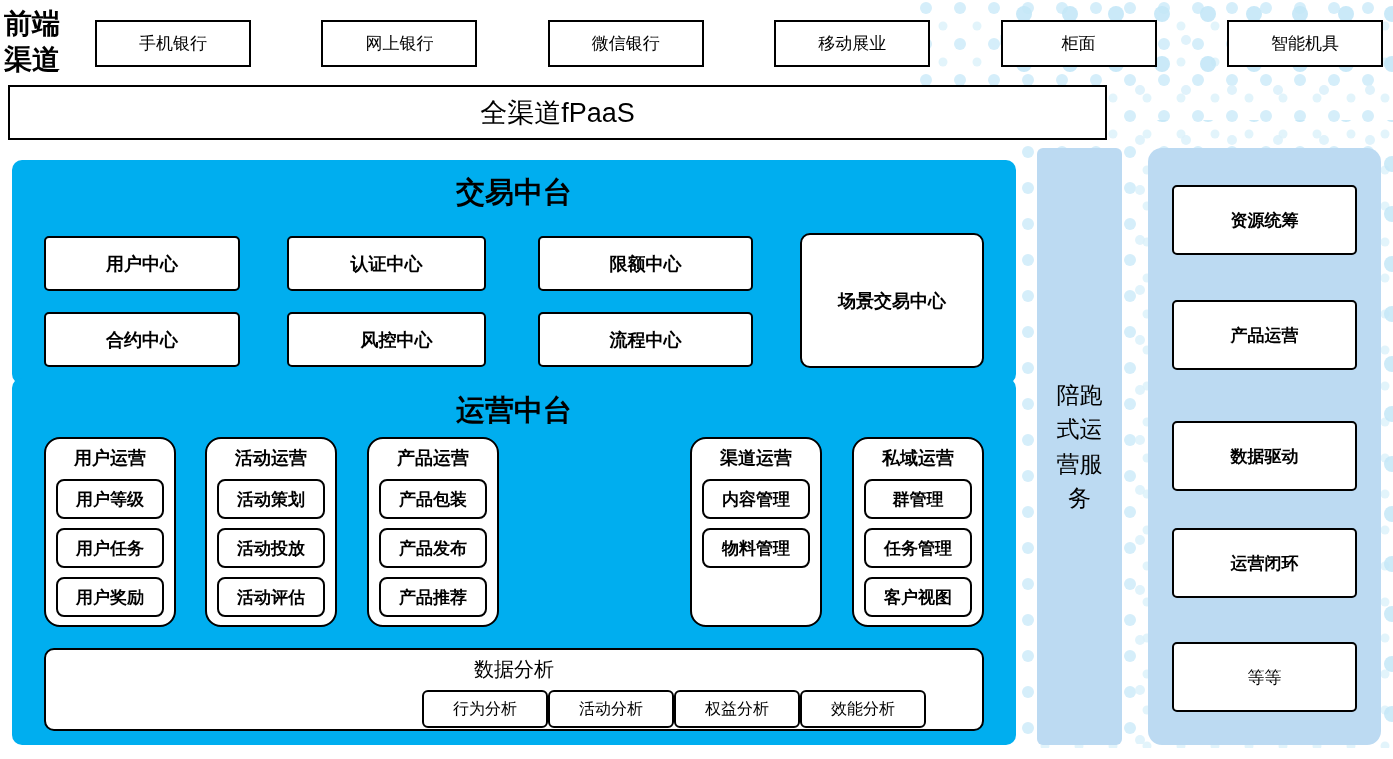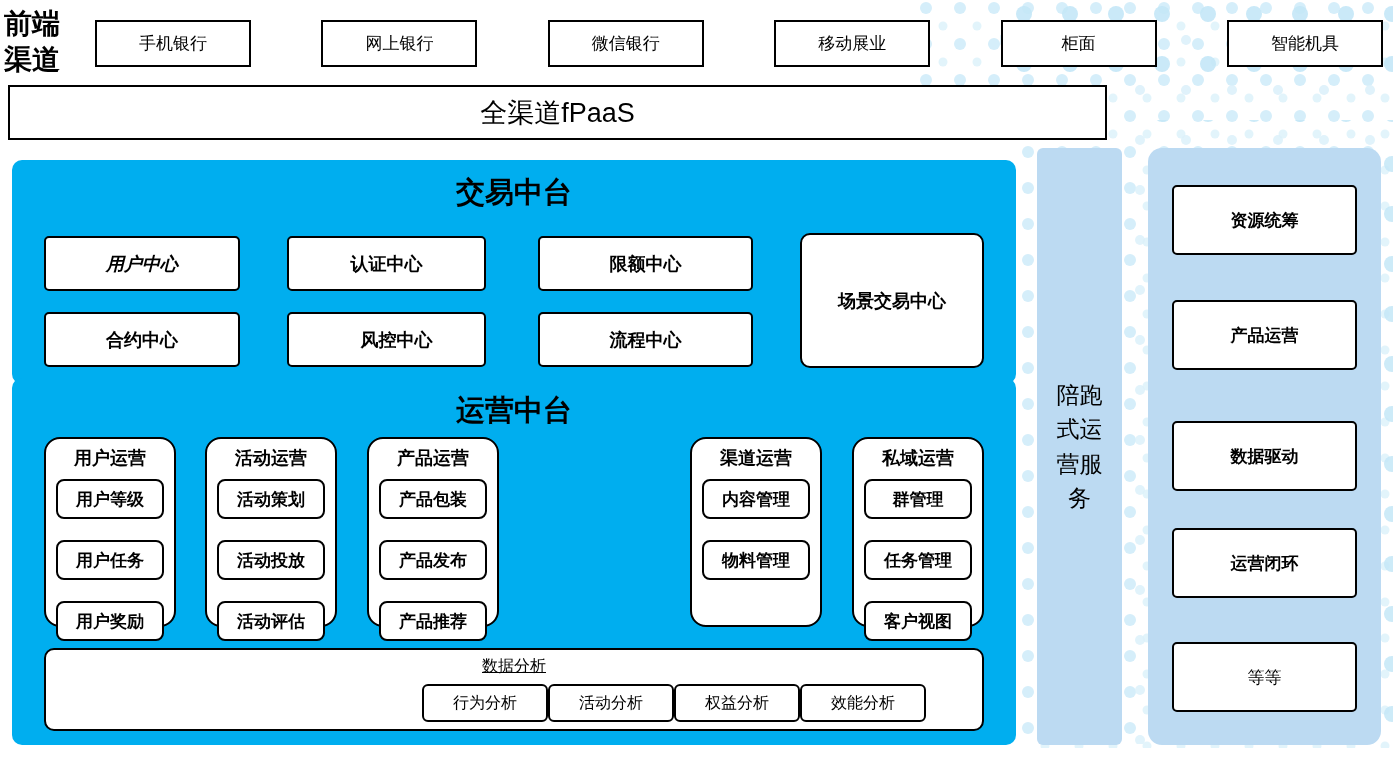--- a/index.html
+++ b/index.html
@@ -47,31 +47,31 @@
   }
   .scene-box{border-radius:10px;}
 
   
   .ops-col{
     position:absolute;top:59px;width:132px;height:190px;background:#fff;
     border:2px solid var(--ink);border-radius:16px;padding-top:7px;
   }
   .ops-col-title{text-align:center;font-size:18px;font-weight:bold;margin-bottom:9px;}
   .ops-item{
-    width:108px;height:40px;margin:0 auto 21px;background:#fff;border:2px solid var(--ink);
+    width:108px;height:40px;margin:0 auto 9px;background:#fff;border:2px solid var(--ink);
     border-radius:8px;display:flex;align-items:center;justify-content:center;
     font-size:17px;font-weight:600;
   }
 
   
   .analysis-panel{
     position:absolute;left:32px;top:270px;width:940px;height:83px;background:#fff;
     border:2px solid var(--ink);border-radius:10px;
   }
-  .analysis-title{text-align:center;font-size:16px;margin-top:6px;text-decoration:underline;}
+  .analysis-title{text-align:center;font-size:20px;margin-top:6px;}
   .analysis-row{display:flex;justify-content:flex-end;padding:7px 56px 0 56px;}
   .analysis-box{
     width:126px;height:38px;border:2px solid var(--ink);border-radius:6px;background:#fff;
     display:flex;align-items:center;justify-content:center;font-size:16px;
   }
 
   
   .side-bar{
     left:1037px;top:148px;width:85px;height:597px;background:var(--light-blue);border-radius:6px;
     display:flex;align-items:center;justify-content:center;
@@ -114,21 +114,21 @@
     <div class="channel-box">微信银行</div>
     <div class="channel-box">移动展业</div>
     <div class="channel-box">柜面</div>
     <div class="channel-box">智能机具</div>
   </div>
 
   <div class="layer fpaas-bar">全渠道fPaaS</div>
 
   <div class="layer blue-block block-trading">
     <div class="block-title">交易中台</div>
-    <div class="center-box" style="left:32px;top:76px;width:196px;height:55px;font-style:italic;">用户中心</div>
+    <div class="center-box" style="left:32px;top:76px;width:196px;height:55px;">用户中心</div>
     <div class="center-box" style="left:275px;top:76px;width:199px;height:55px;">认证中心</div>
     <div class="center-box" style="left:526px;top:76px;width:215px;height:55px;">限额中心</div>
     <div class="center-box" style="left:32px;top:152px;width:196px;height:55px;">合约中心</div>
     <div class="center-box" style="left:275px;top:152px;width:199px;height:55px;padding-left:20px;">风控中心</div>
     <div class="center-box" style="left:526px;top:152px;width:215px;height:55px;">流程中心</div>
     <div class="center-box scene-box" style="left:788px;top:73px;width:184px;height:135px;">场景交易中心</div>
   </div>
 
   <div class="layer blue-block block-ops">
     <div class="block-title">运营中台</div>

